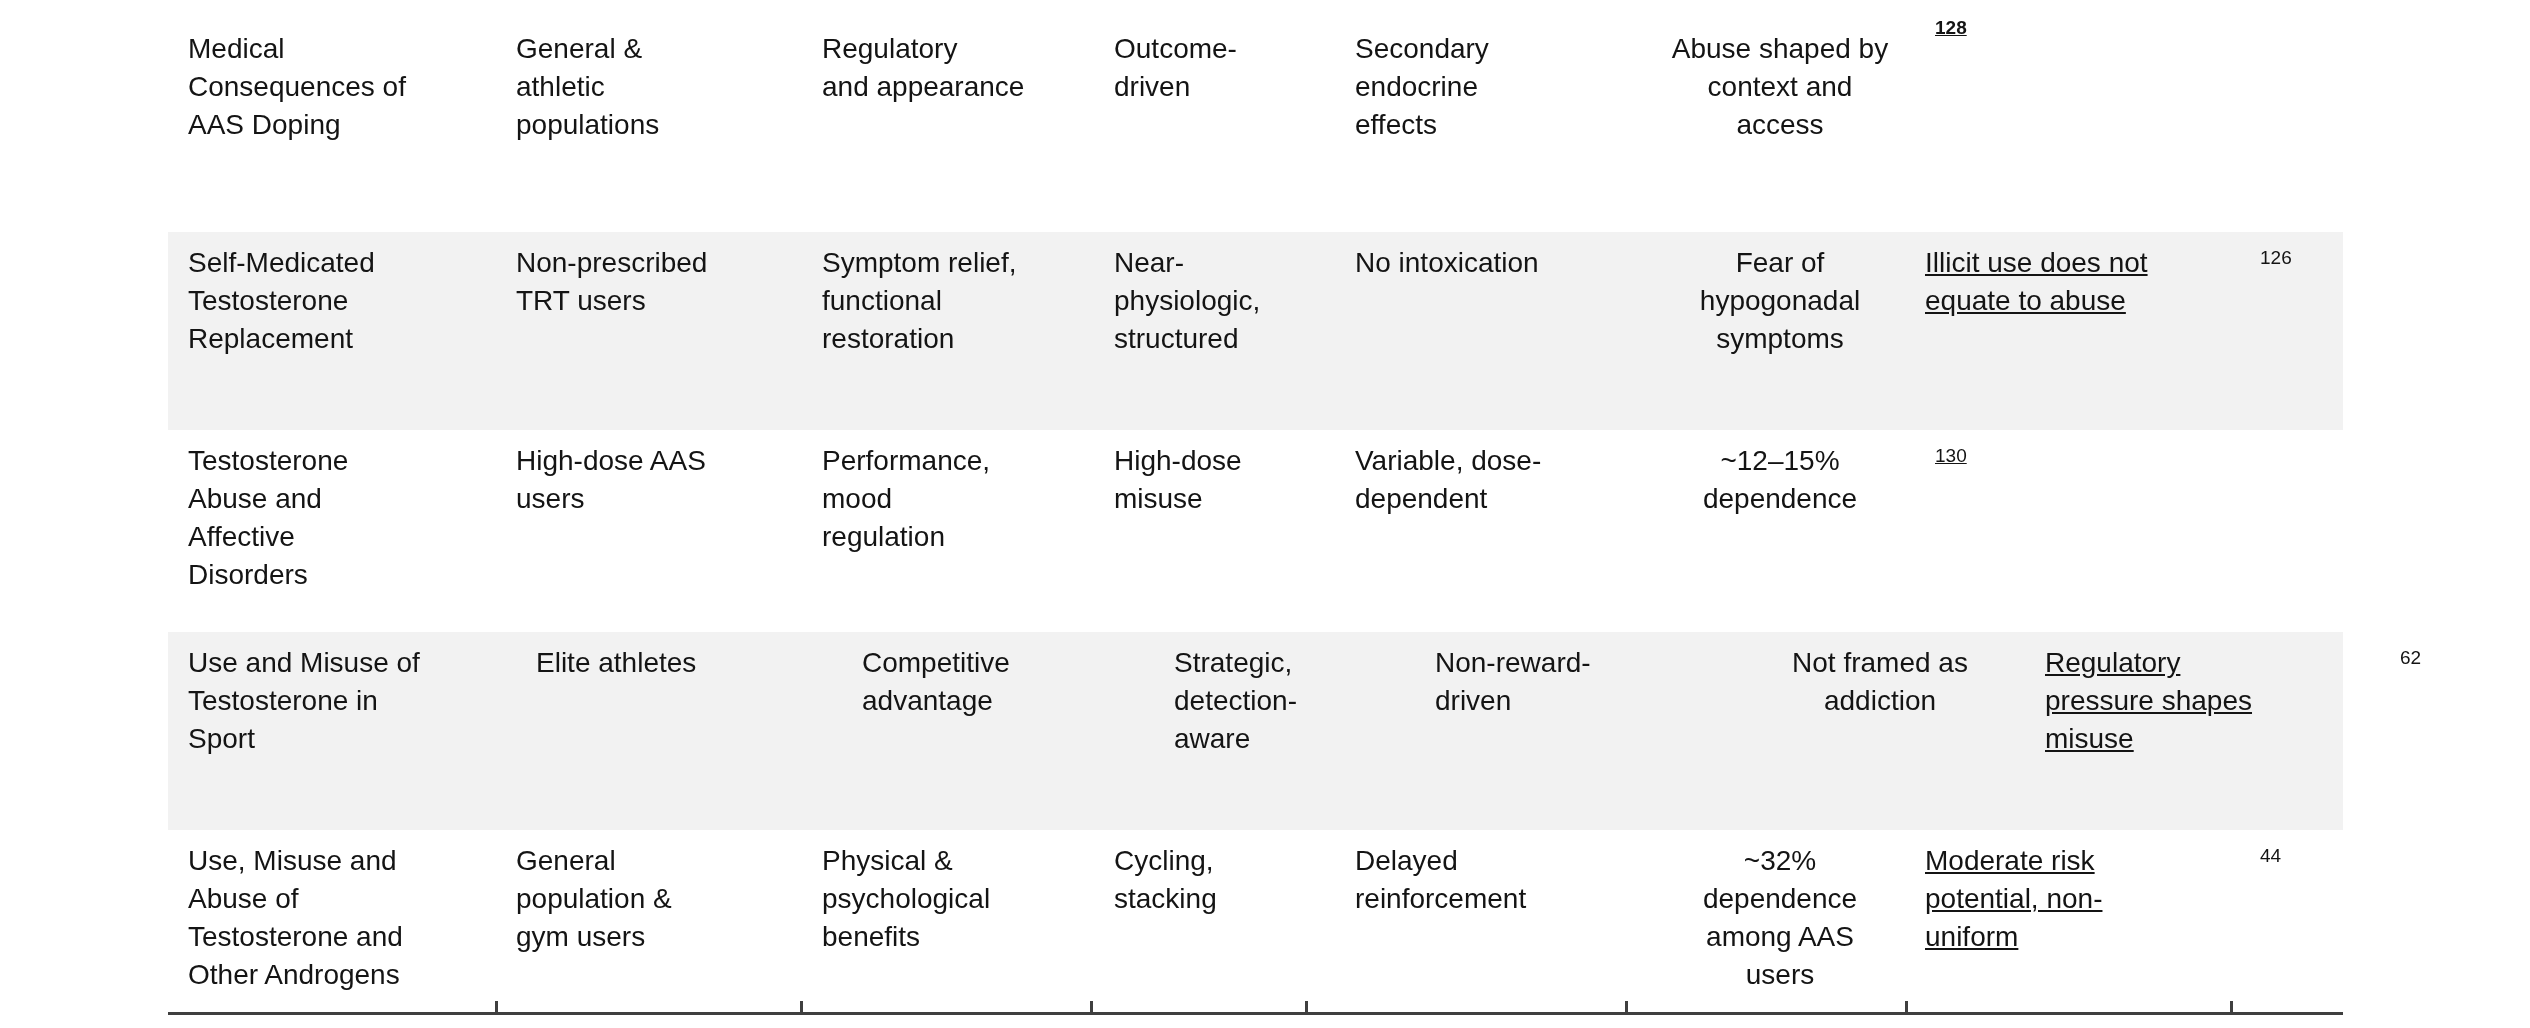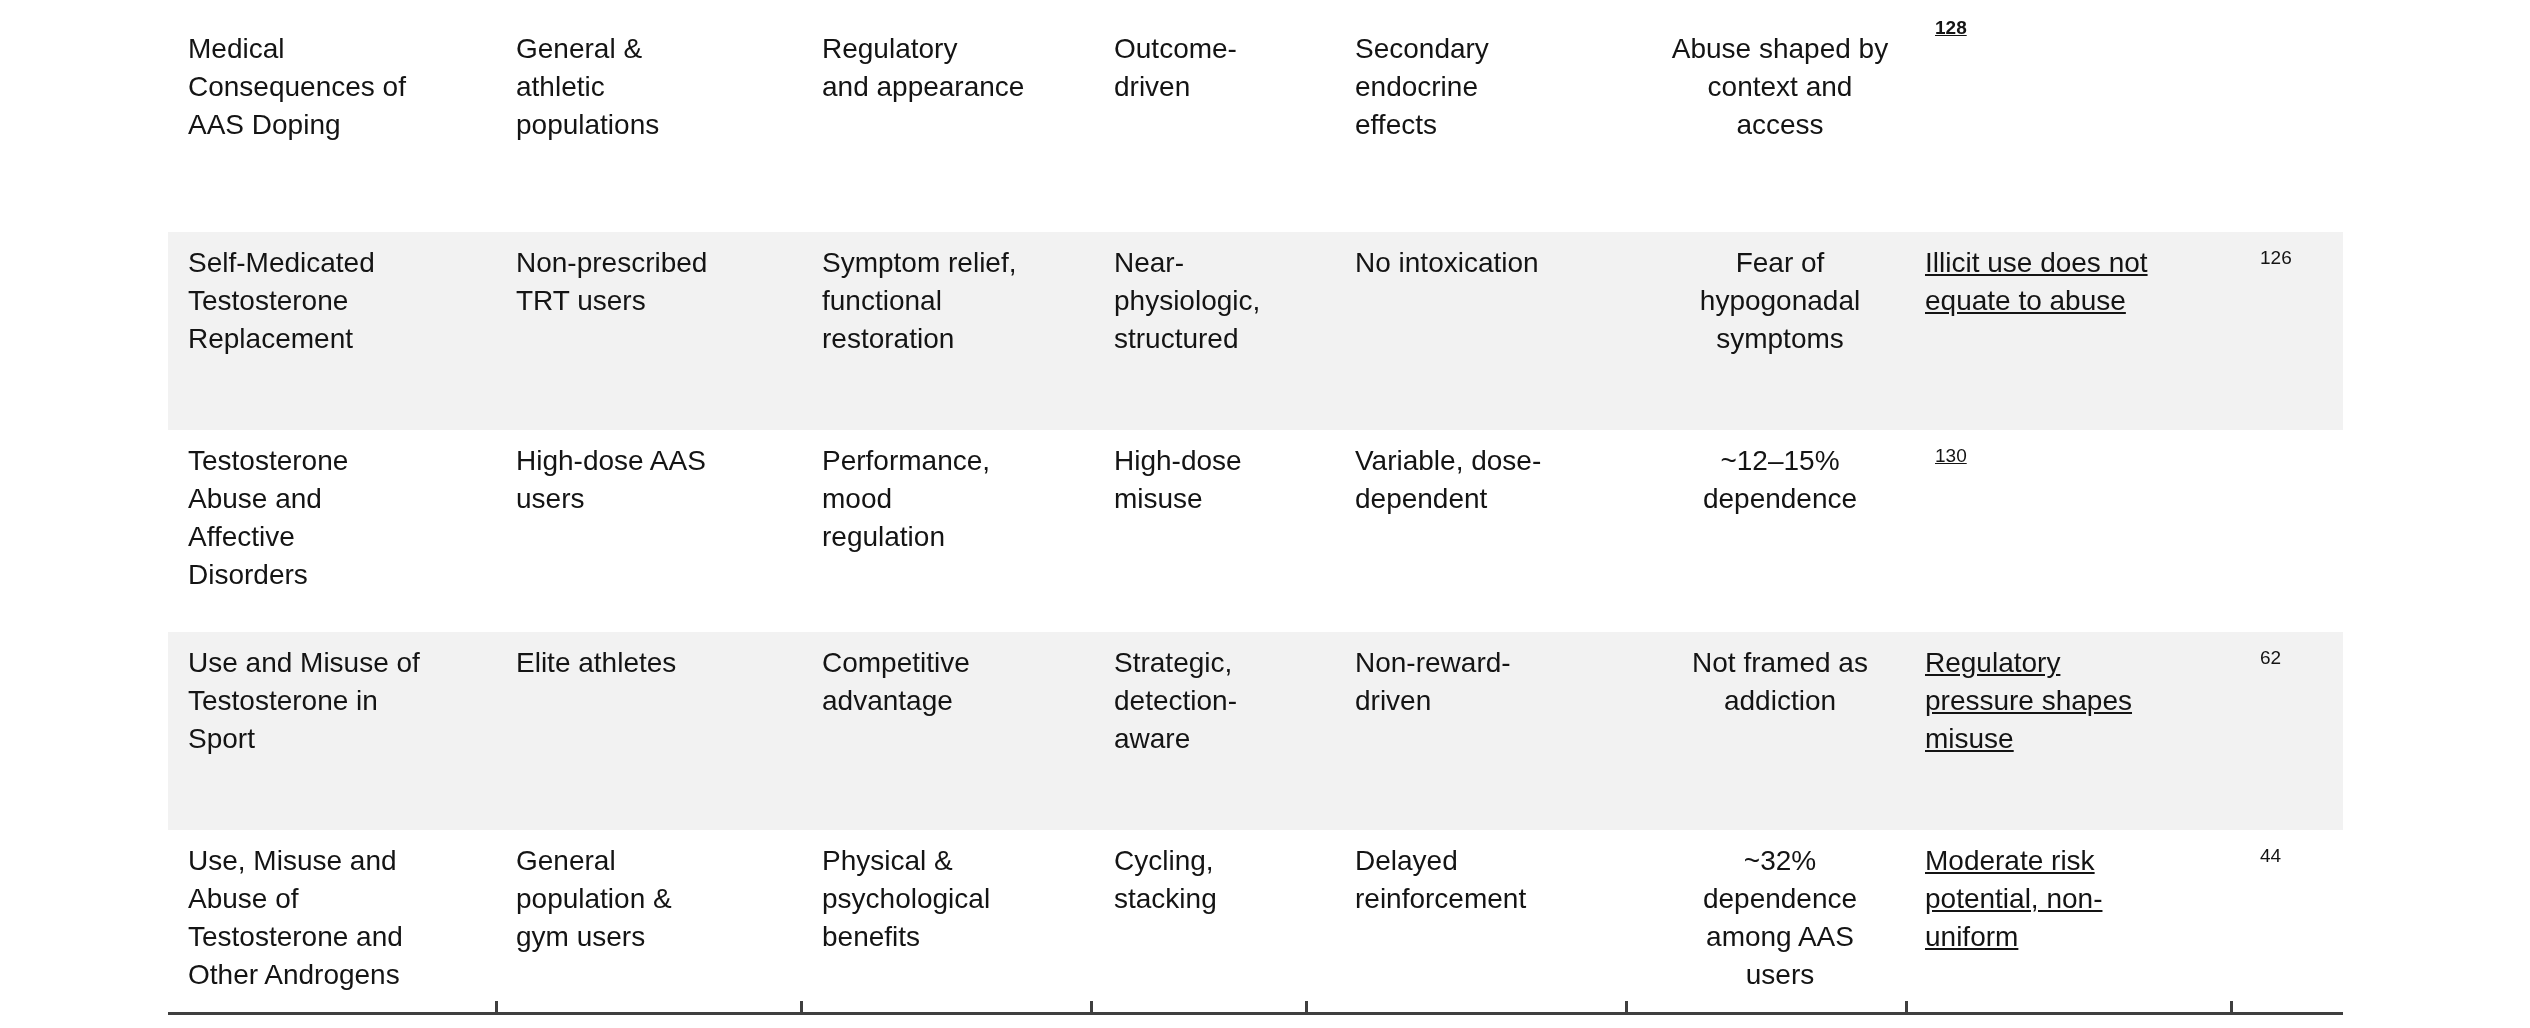--- a/index.html
+++ b/index.html
@@ -15,21 +15,21 @@
     position:absolute;left:168px;top:0;width:2175px;
   }
   .row{
     display:grid;
     grid-template-columns:327px 305px 290px 215px 320px 280px 325px 113px;
   }
   .row.shade{background:var(--shade,#f2f2f2);}
   .r1{height:232px;}
   .r2{height:198px;}
   .r3{height:202px;}
-  .r4{height:198px;}
+  .r4{height:198px;gap:20px;}
   .r5{height:184px;}
   .cell{
     font-size:28px;
     line-height:38px;
     padding-top:12px;
     white-space:pre-line;
     overflow:hidden;
   }
   .r1 .cell{padding-top:30px;}
   .cell:nth-child(1){padding-left:20px;}

